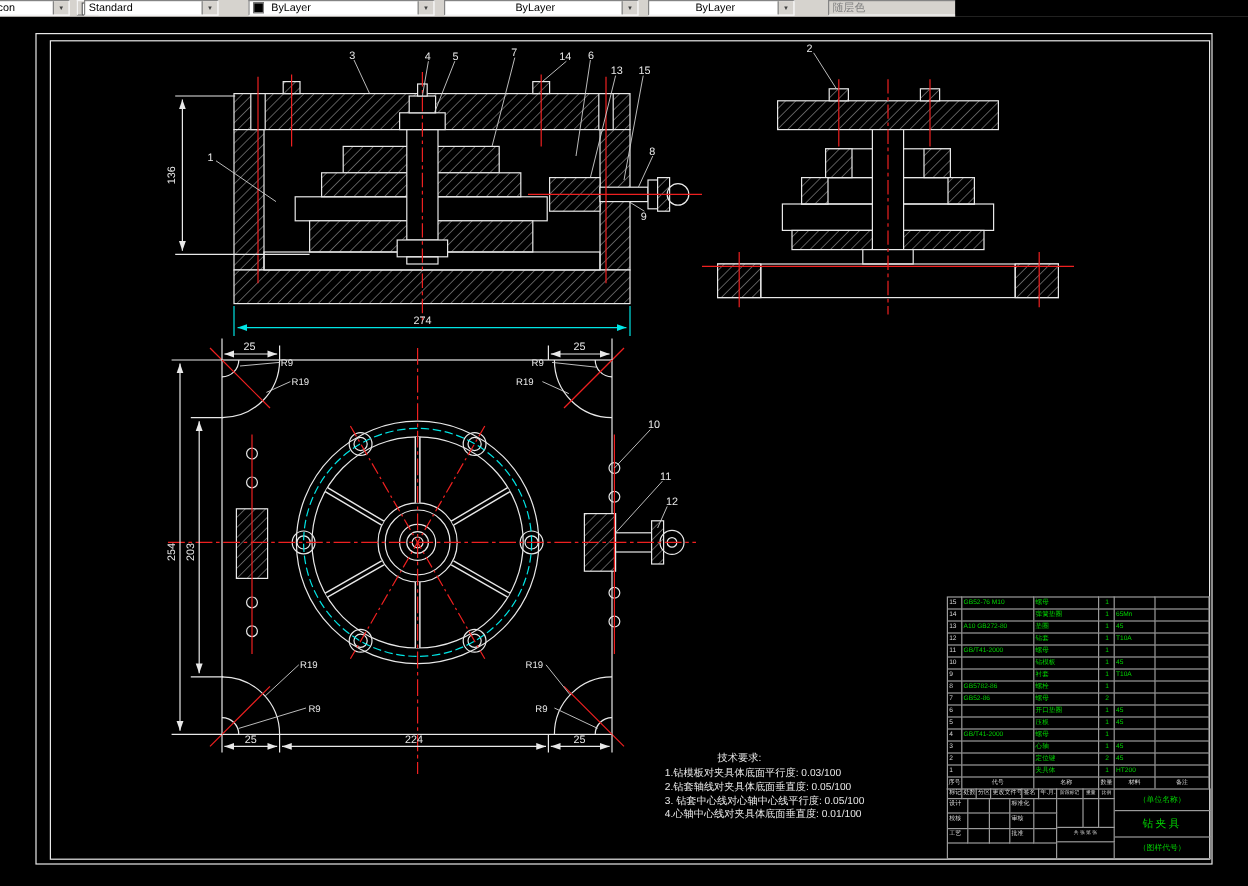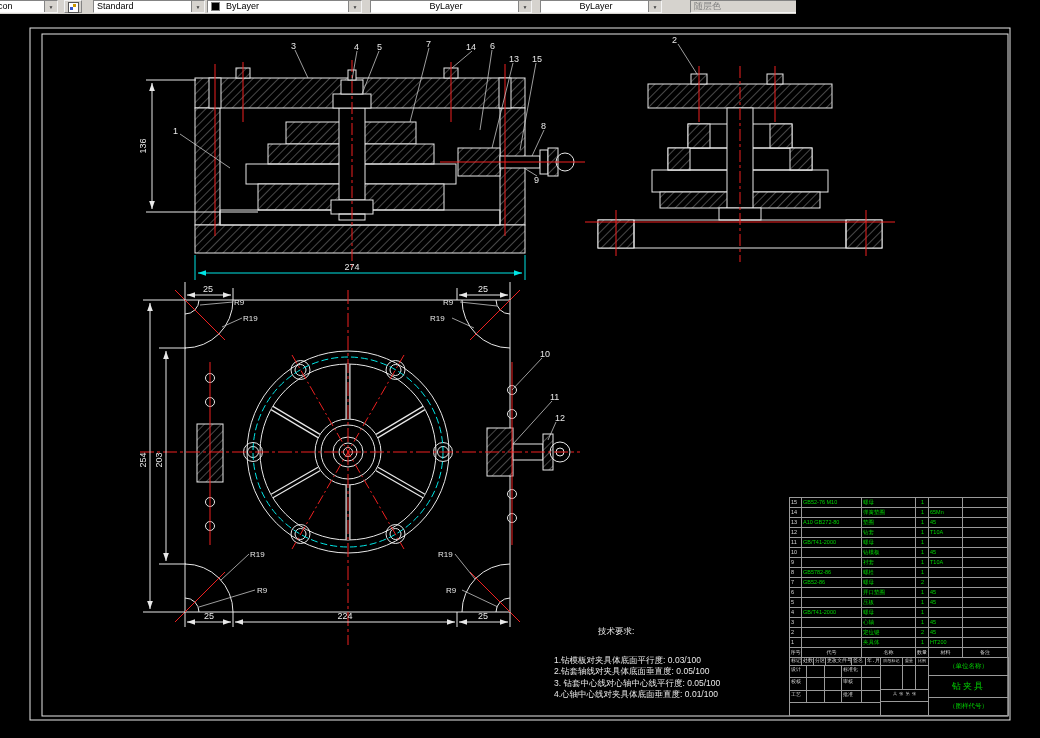--- a/index.html
+++ b/index.html
@@ -19,37 +19,37 @@
   .iconbtn{position:absolute;top:0;left:64px;width:18px;height:13px;background:#d6d3ce;
            border:1px solid;border-color:#f4f4f4 #848484 #848484 #f4f4f4;box-sizing:border-box;}
   .iconbtn .sheet{position:absolute;left:3px;top:1px;width:9px;height:9px;background:#fff;border:1px solid #555;}
   .iconbtn .dotb{position:absolute;left:5px;top:6px;width:3px;height:3px;background:#3355cc;}
   .iconbtn .doty{position:absolute;left:8px;top:3px;width:3px;height:3px;background:#cc9900;}
   
   .canvas{position:absolute;top:14px;left:0;width:1040px;height:724px;background:#000;}
   .canvas svg{position:absolute;top:0;left:0;}
   
   .techreq{position:absolute;left:554px;top:612px;width:260px;color:#e8e8e8;font-size:8.5px;line-height:11.5px;}
-  .techreq .t{margin-left:44px;margin-bottom:17px;}
+  .techreq .t{margin-left:44px;margin-bottom:1px;}
   
   .bom{position:absolute;left:789px;top:483px;width:219px;border-left:1px solid #9a9a9a;
        border-bottom:1px solid #9a9a9a;box-sizing:border-box;font-size:5.5px;color:#00d400;}
   .bom .row{display:flex;height:10px;line-height:9px;box-sizing:border-box;}
   .bom .cell{box-sizing:border-box;border-right:1px solid #9a9a9a;border-top:1px solid #9a9a9a;
              overflow:hidden;white-space:nowrap;padding-left:1px;}
   .bom .w1{width:12px;color:#d8d8d8;}
   .bom .w2{width:60px;}
   .bom .w3{width:54px;}
   .bom .w4{width:13px;text-align:center;}
   .bom .w5{width:34px;}
   .bom .w6{width:46px;flex:1;}
   .bom .header .cell{color:#d8d8d8;font-size:5px;text-align:center;padding-left:0;}
   
   .tblock{position:absolute;left:789px;top:643px;width:219px;height:59px;
-          border-left:1px solid #9a9a9a;box-sizing:border-box;color:#d8d8d8;font-size:5px;font-family:Liberation Mono, monospace;}
+          border-left:1px solid #9a9a9a;box-sizing:border-box;color:#d8d8d8;font-size:5px;}
   .tz{position:absolute;top:0;height:59px;}
   .tzl{left:0;width:91px;}
   .tzm{left:91px;width:48px;}
   .tzr{left:139px;width:80px;}
   .trow{display:flex;box-sizing:border-box;}
   .tcell{box-sizing:border-box;border-right:1px solid #9a9a9a;border-bottom:1px solid #9a9a9a;
          overflow:hidden;white-space:nowrap;padding-left:1px;line-height:8px;}
   .tzm .tcell{font-size:4px;text-align:center;padding-left:0;}
   .green{color:#00d400;display:flex;align-items:center;justify-content:center;
          border-right:1px solid #9a9a9a;border-bottom:1px solid #9a9a9a;box-sizing:border-box;}
@@ -63,21 +63,21 @@
 <div class="tbbar">
   <div class="combo" style="left:-6px;width:64px;">
     <span class="val">con</span>
     <span class="arr">▼</span>
   </div>
   <div class="iconbtn">
     <span class="sheet"></span>
     <span class="dotb"></span>
     <span class="doty"></span>
   </div>
-  <div class="combo" style="left:93px;width:112px;">
+  <div class="combo" style="left:70px;width:112px;">
     <span class="val">Standard</span>
     <span class="arr">▼</span>
   </div>
   <div class="combo" style="left:207px;width:155px;">
     <span class="swatch"></span>
     <span class="val">ByLayer</span>
     <span class="arr">▼</span>
   </div>
   <div class="combo" style="left:370px;width:162px;">
     <span class="val" style="text-align:center;">ByLayer</span>

